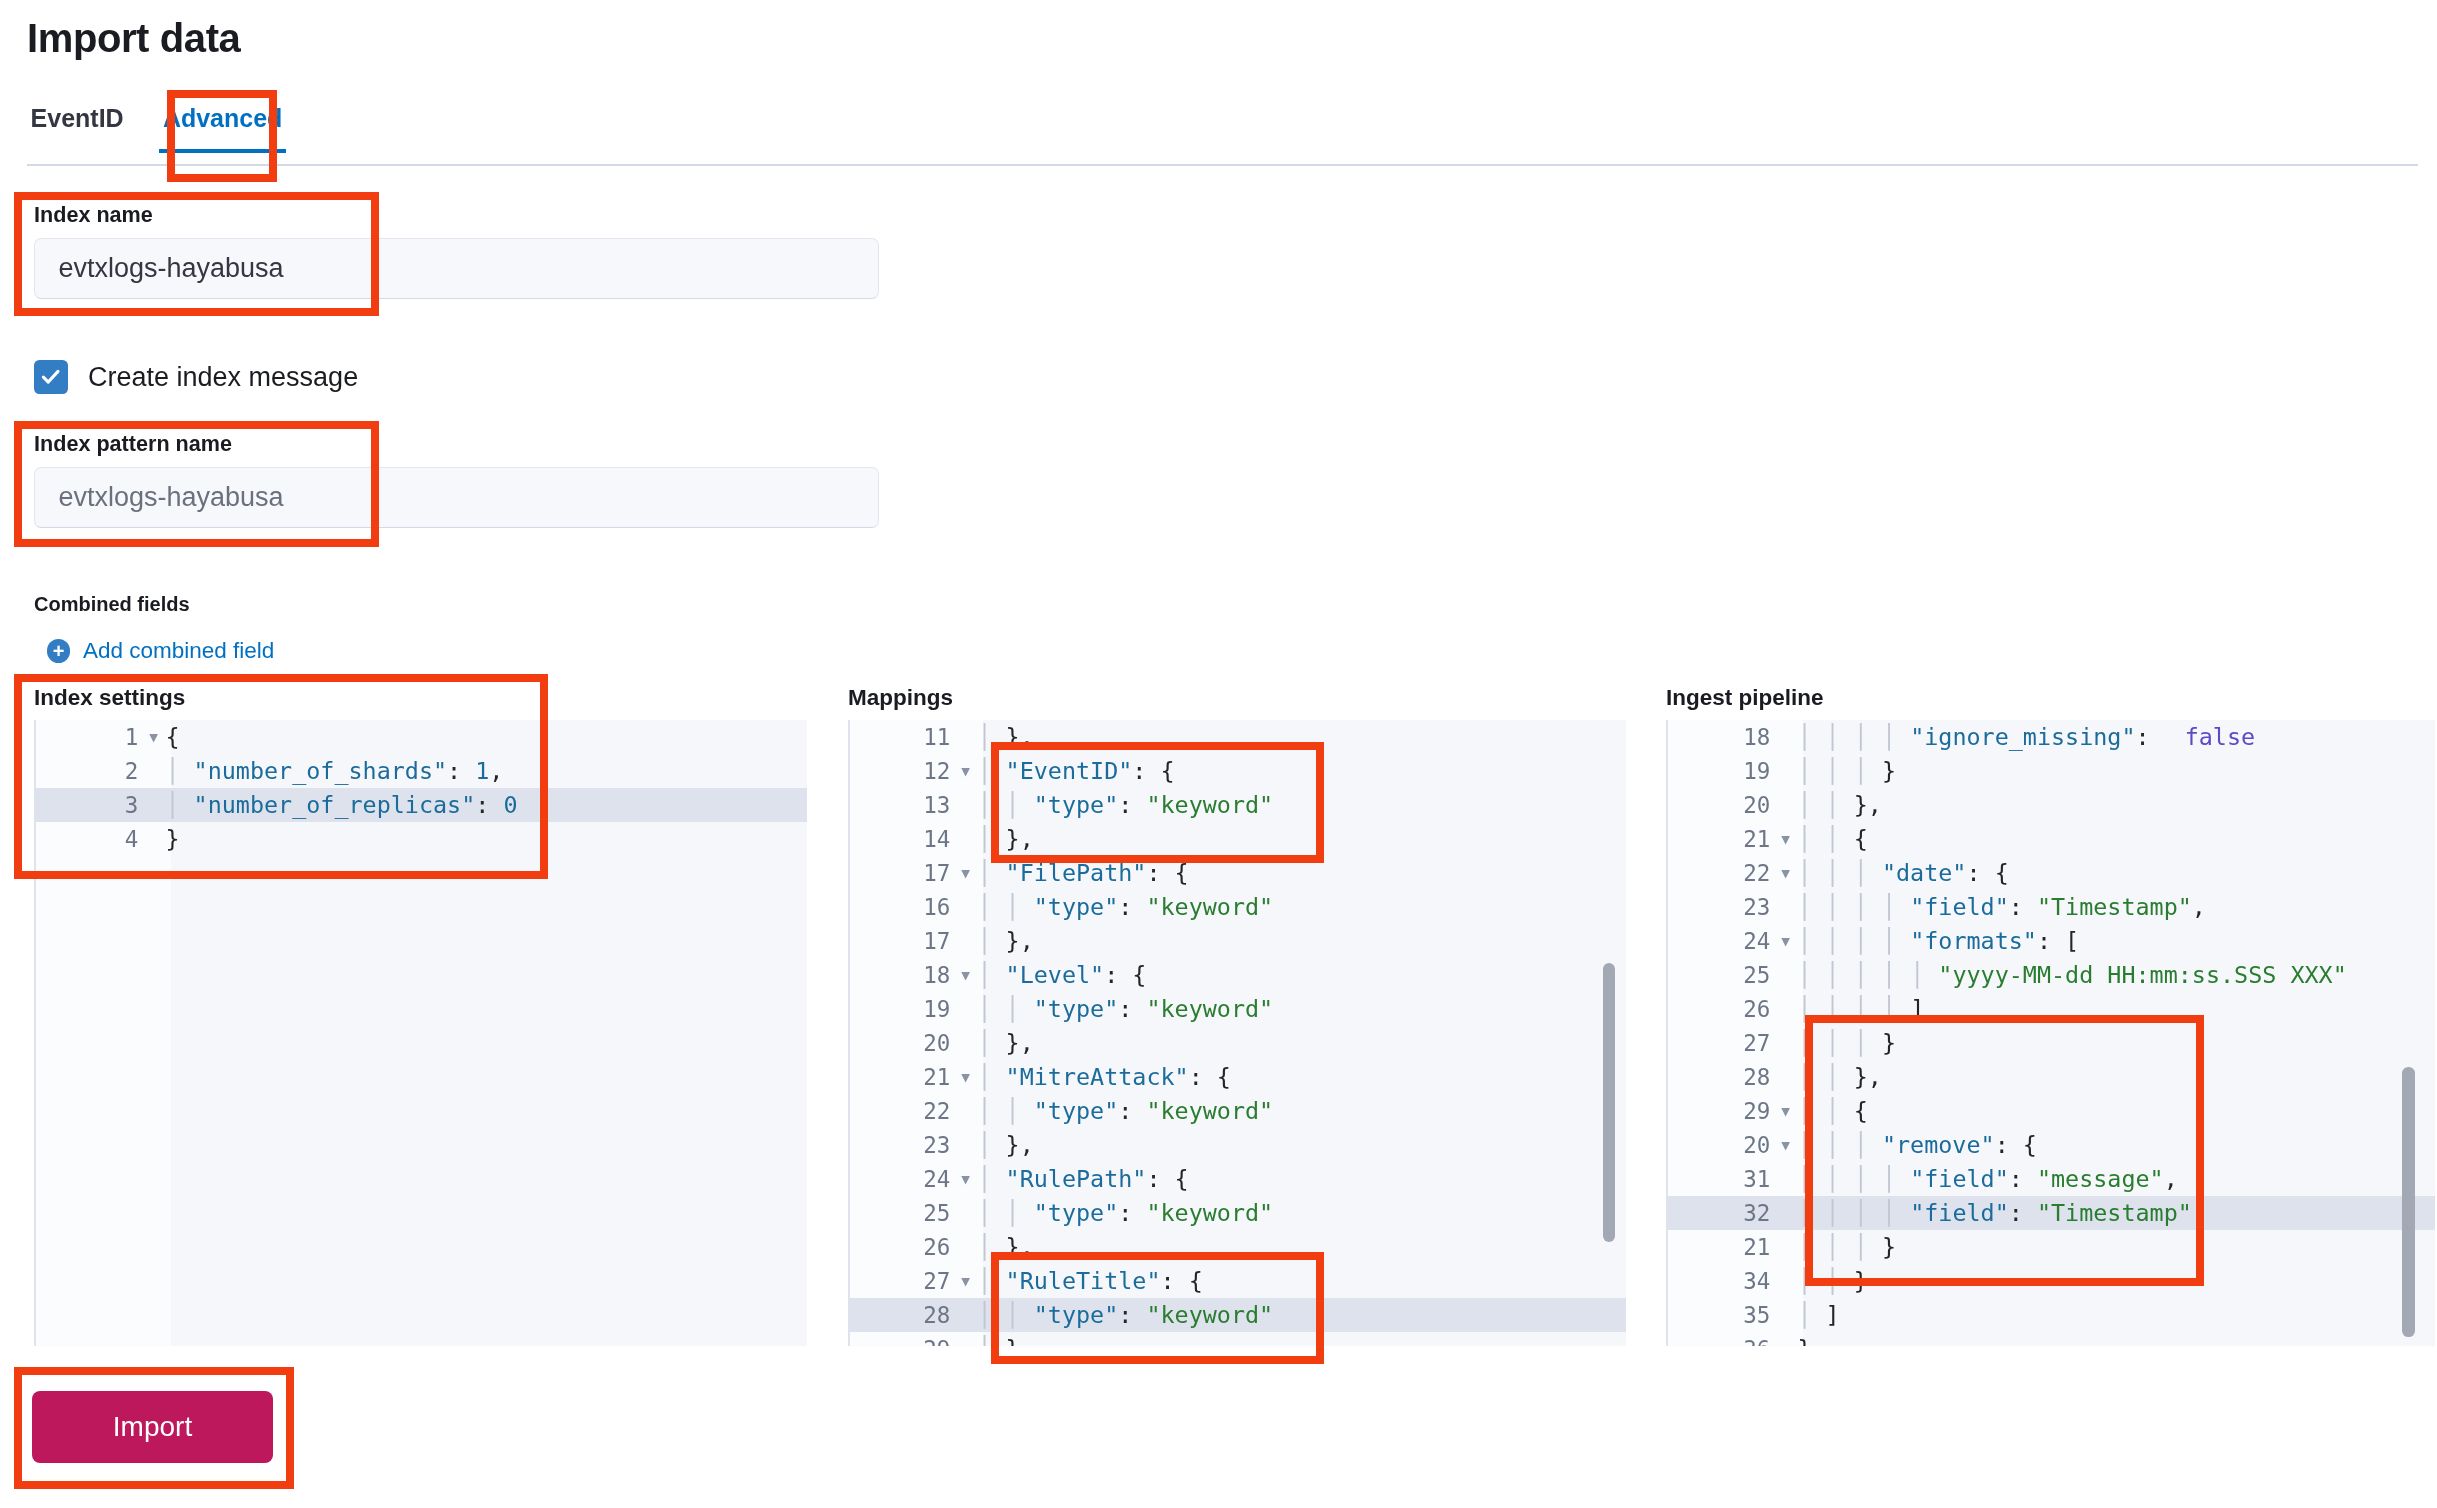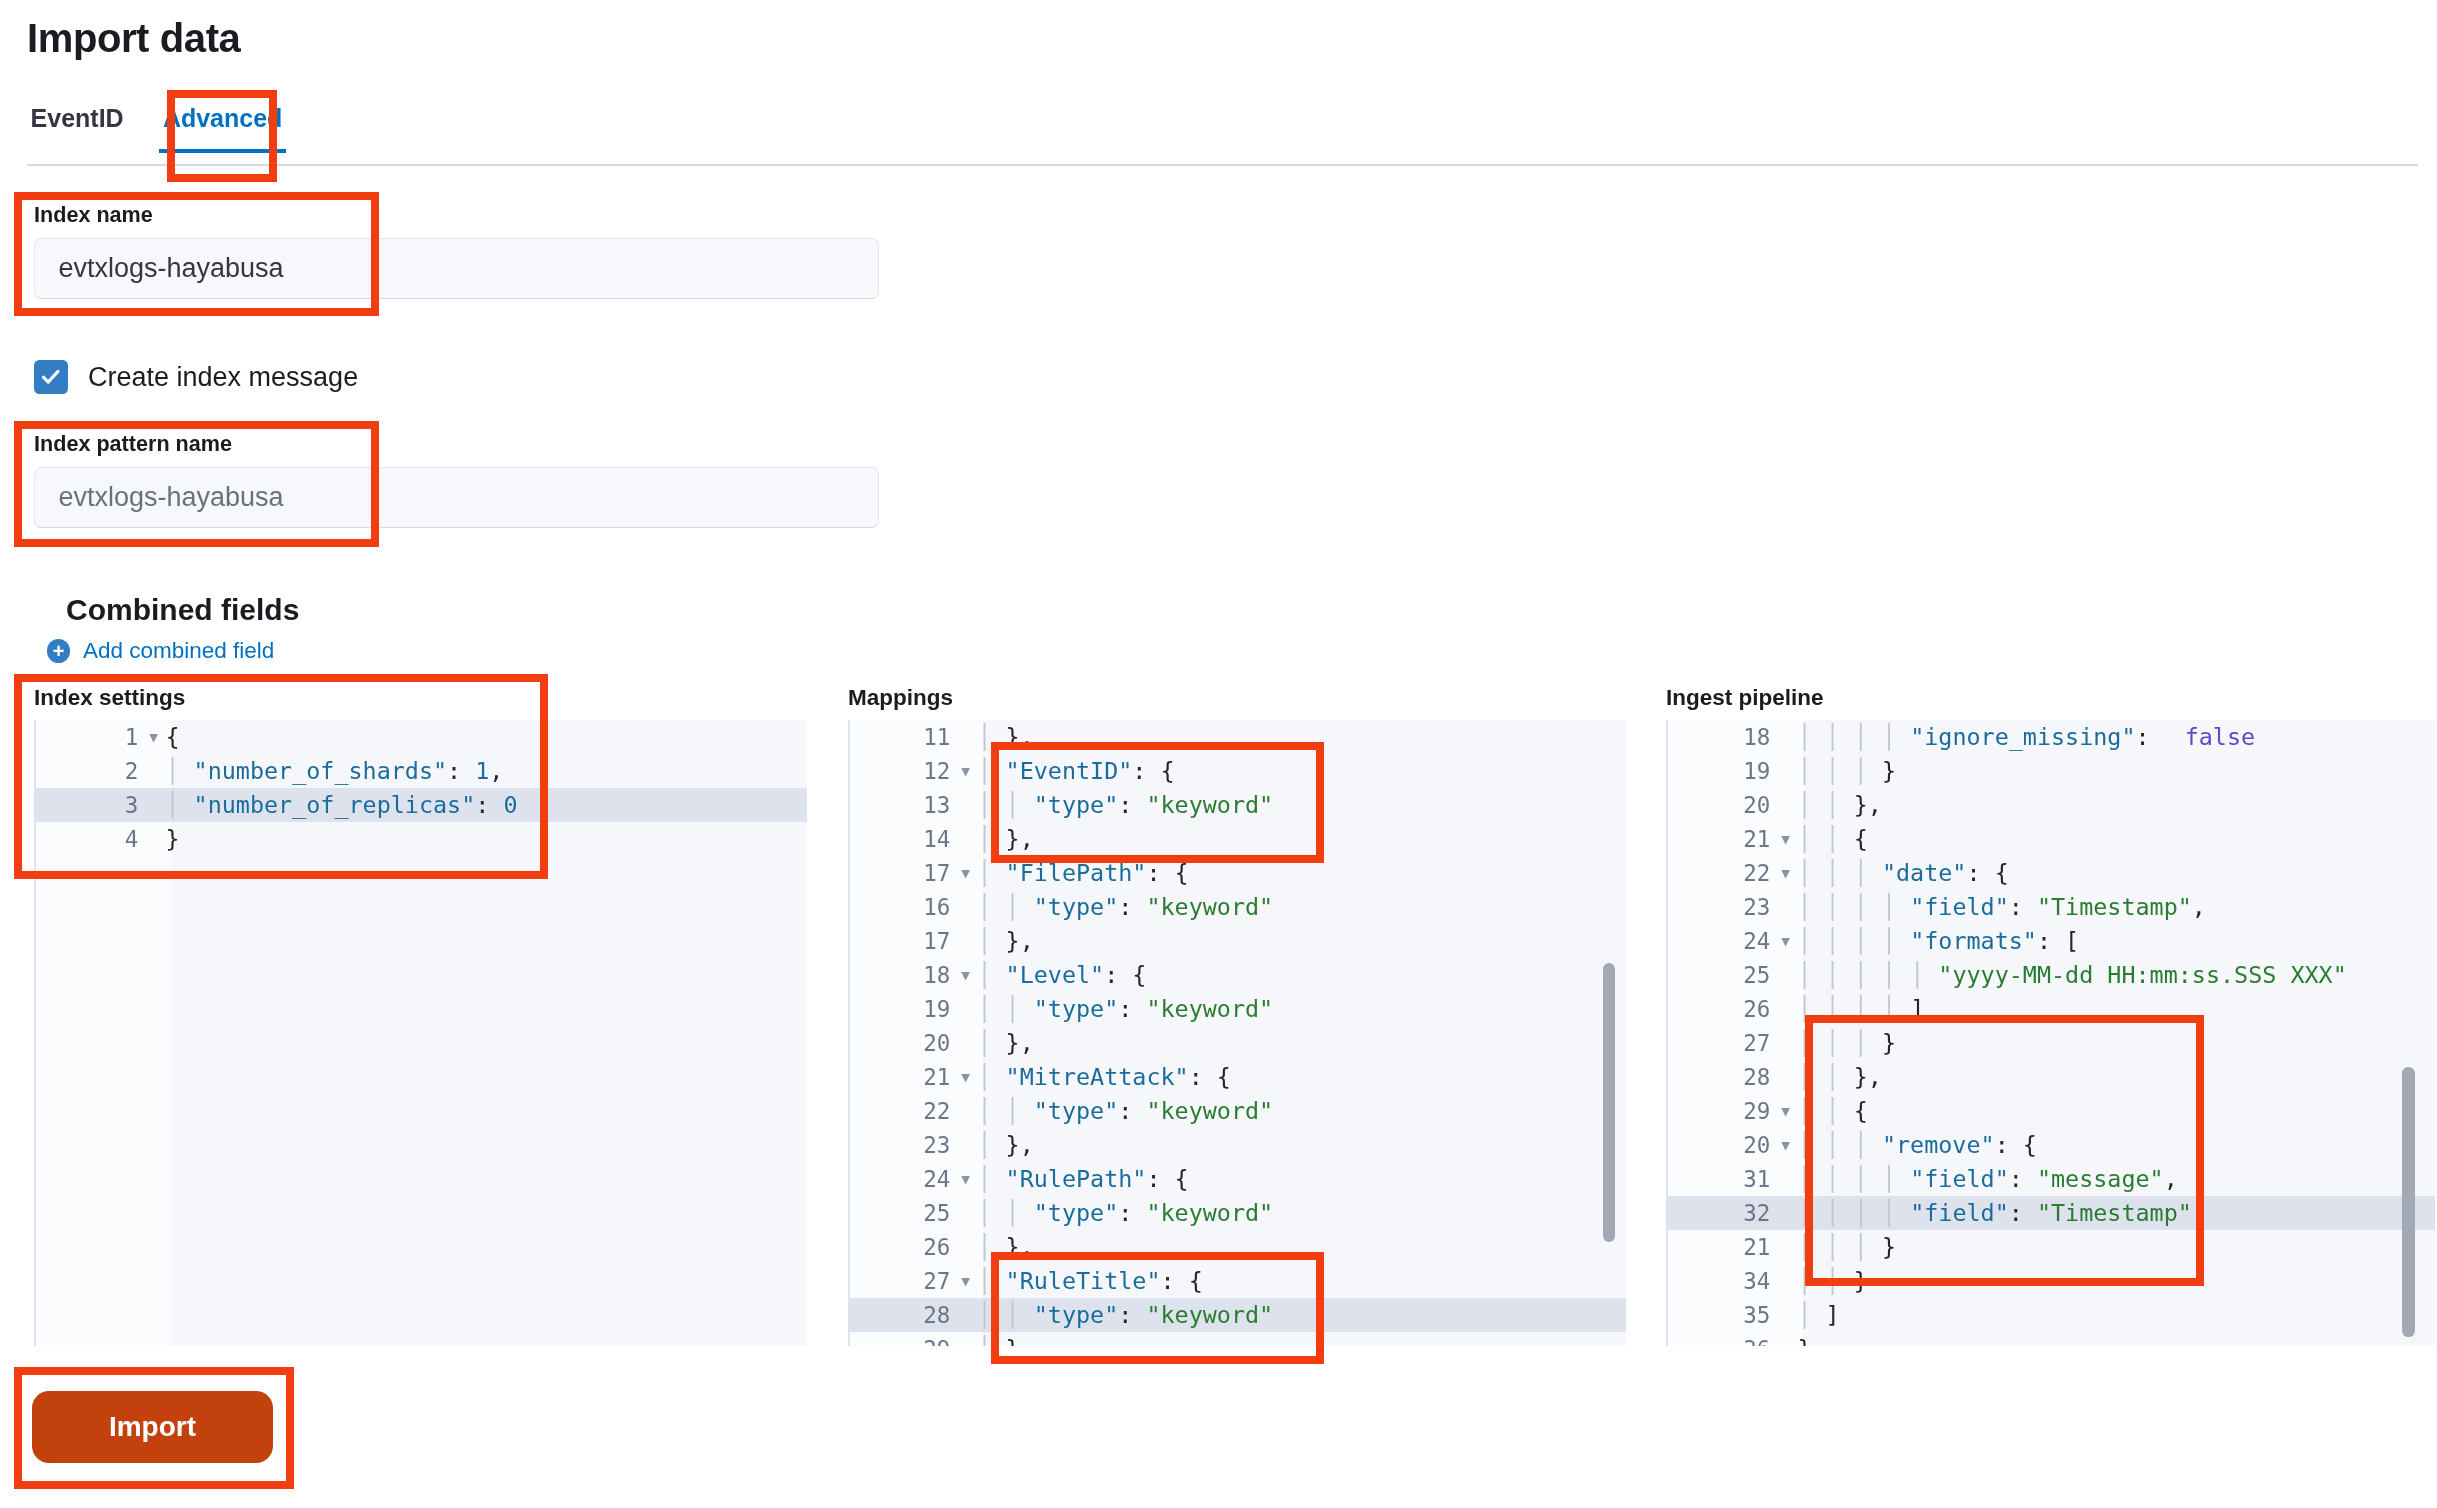--- a/index.html
+++ b/index.html
@@ -76,21 +76,21 @@
     width: 34px; height: 34px; border-radius: 5.4px;
     background: #337dc4; display: flex; align-items: center; justify-content: center;
     flex: none;
   }
   .cbox svg { display: block; }
   .cbox-label { font-size: 27px; color: #1a1c21; }
 
   
   .combined-title {
     position: absolute; left: 34px; top: 593px;
-    font-size: 30px; font-weight: 700; color: #1a1c21; margin-left: 32px;
+    font-size: 20px; font-weight: 700; color: #1a1c21;
   }
   .add-combined {
     position: absolute; left: 47px; top: 638px;
     display: flex; align-items: center; gap: 12.6px;
     color: #0071c2; font-size: 22.5px; font-weight: 400;
     cursor: pointer;
   }
   .add-combined .plus {
     width: 23.4px; height: 23.4px; border-radius: 50%;
     background: #337dc4; color: #fff;
@@ -157,24 +157,24 @@
   .vscroll {
     position: absolute;
     width: 12.6px; border-radius: 6.3px;
     background: #a2a8b4;
   }
 
   
   .import-btn {
     position: absolute; left: 32px; top: 1391px;
     width: 241px; height: 72px;
-    background: #c2410c;
-    border-radius: 17px;
+    background: #be185d;
+    border-radius: 8px;
     display: flex; align-items: center; justify-content: center;
-    color: #ffffff; font-size: 28px; font-weight: 700;
+    color: #ffffff; font-size: 28px; font-weight: 400;
     cursor: pointer;
     border: none;
   }
 
   
   .annot {
     position: absolute;
     border: 8px solid #f23d10;
     box-sizing: border-box;
     pointer-events: none;

